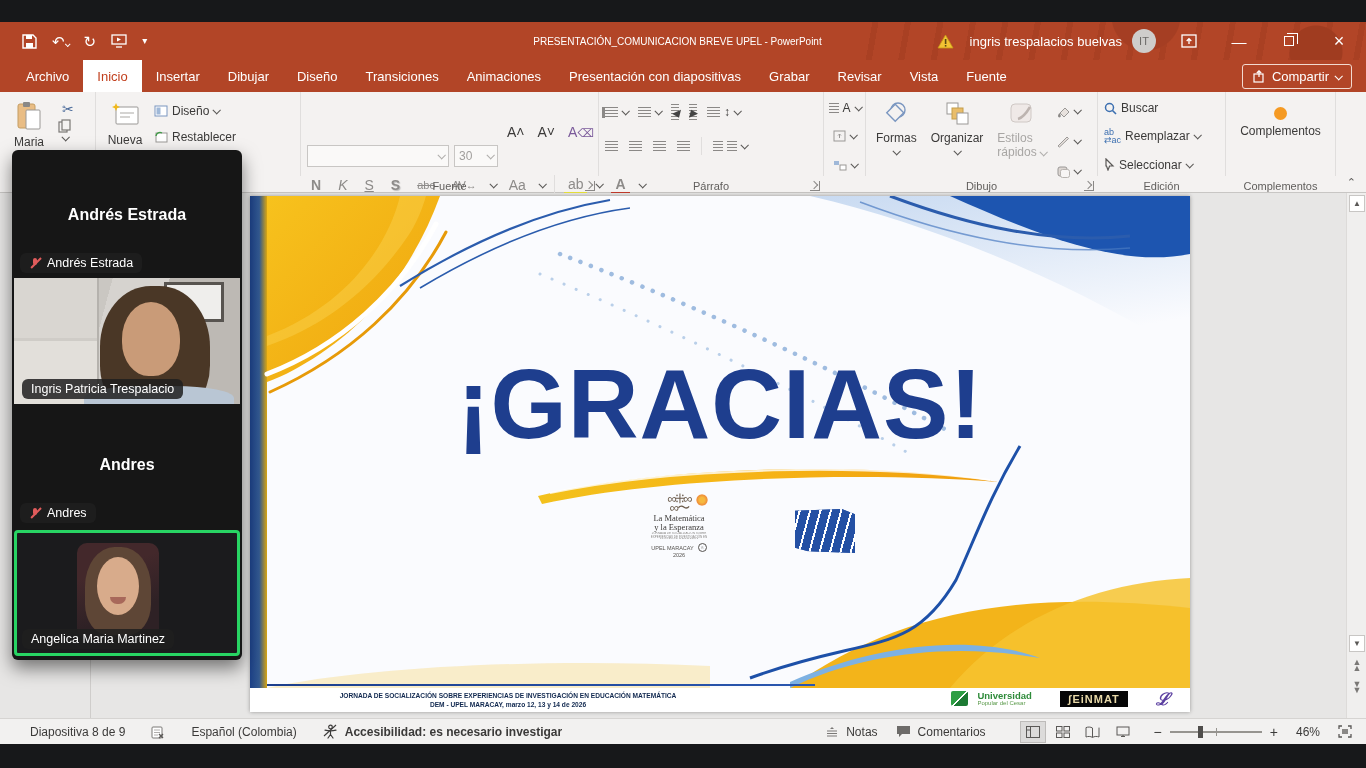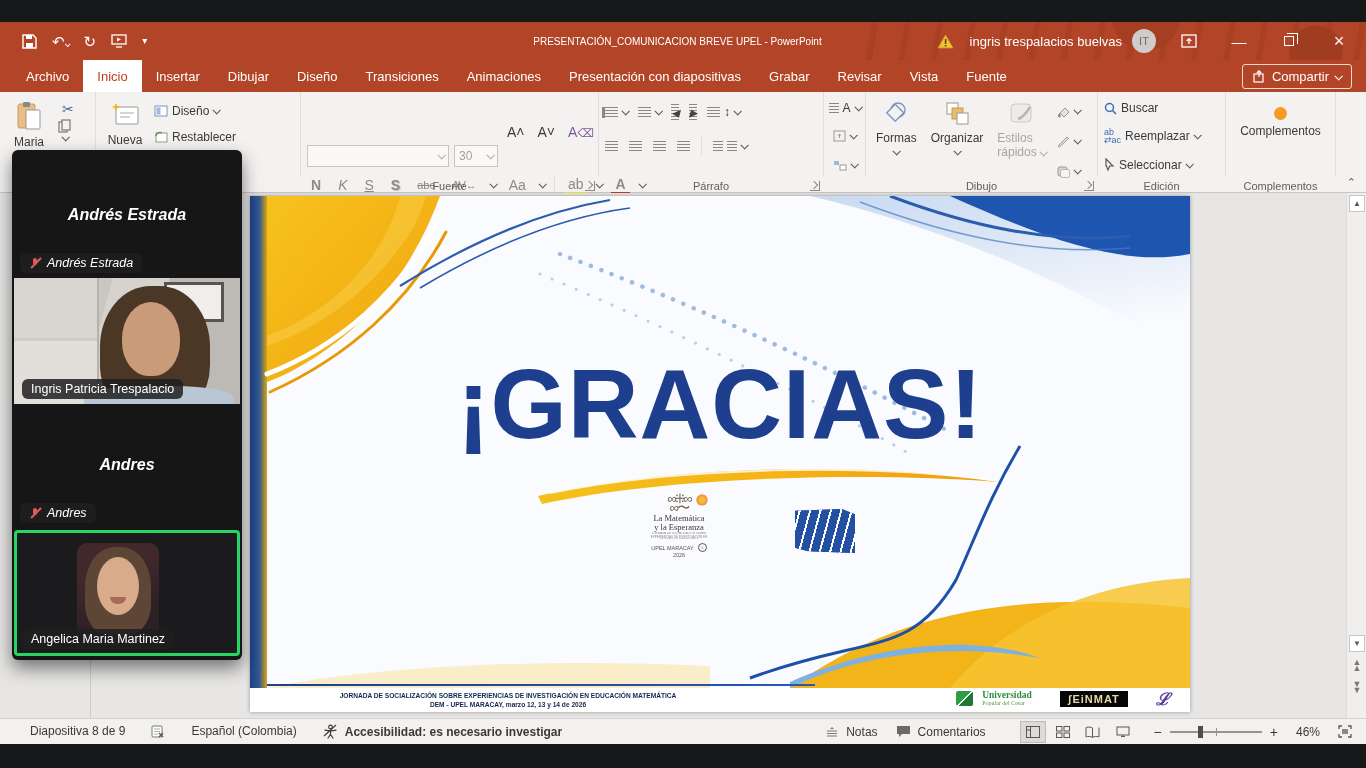--- a/index.html
+++ b/index.html
@@ -75,50 +75,50 @@
   .event-logo .t1 { font-family:"Liberation Serif", serif; font-size:8.5px; line-height:9px; margin-top:2px; }
   .event-logo .tiny { font-size:3px; color:#8a8886; line-height:3.5px; overflow:hidden; height:7px; }
   .event-logo .venue { font-size:5.5px; color:#55524f; margin-top:4px; display:flex; align-items:center; justify-content:center; gap:4px; }
   .event-logo .seal { width:9px; height:9px; border-radius:50%; border:1px solid #55524f; font-size:4px; display:flex; align-items:center; justify-content:center; color:#55524f; }
   .upel-logo { position:absolute; left:545px; top:15px; width:60px; height:44px; background:#2450a4; clip-path:polygon(0 4%, 78% 0, 100% 12%, 100% 100%, 22% 96%, 0 88%);
     background-image:repeating-linear-gradient(105deg, #2450a4 0 4px, #fff 4px 6px, #2450a4 6px 10px); }
   .slide-footer { position:absolute; left:0; bottom:0; width:940px; height:24px; background:#fff; }
   .footer-rule { position:absolute; left:17px; bottom:26px; width:548px; height:2.5px; background:linear-gradient(90deg,#1d3f8c,#2a57b0); }
   .footer-text { position:absolute; left:72px; bottom:3px; width:372px; text-align:center; color:#10284f; font-size:6.6px; font-weight:bold; line-height:8.5px; }
   .sponsors { position:absolute; right:20px; bottom:2px; display:flex; align-items:center; gap:28px; }
-  .uni { display:flex; align-items:center; gap:9px;font-family:Liberation Serif, serif; }
+  .uni { display:flex; align-items:center; gap:9px; }
   .uni-mark { width:17px; height:15px; background:linear-gradient(135deg,#2e9e44 48%, #fff 48% 55%, #1c7a33 55%); border-radius:2px; }
   .uni-text .n { color:#2e8b3a; font-weight:bold; font-size:9.5px; line-height:9px; }
   .uni-text .s { color:#5a9a4a; font-size:6px; }
   .seinmat { background:#060606; color:#e8d9a8; font-weight:bold; font-size:11px; padding:2px 8px; letter-spacing:1px; }
   .monogram { font-family:"DejaVu Serif", serif; font-style:italic; font-size:17px; color:#5b3fa0; font-weight:bold; }
 
   
   .meet { position:absolute; left:12px; top:150px; width:230px; height:510px; background:#161616; border-radius:6px; box-shadow:0 8px 18px rgba(0,0,0,.5); z-index:10; overflow:hidden; }
-  .mtile { position:relative; width:100%;font-style:italic; }
+  .mtile { position:relative; width:100%; }
   .mname-center { position:absolute; left:0; right:0; text-align:center; color:#fff; font-weight:bold; font-size:16px; }
   .nameplate { position:absolute; left:8px; bottom:5px; background:rgba(30,30,30,.85); color:#fff; font-size:12.5px; border-radius:6px; padding:3px 9px; display:flex; align-items:center; gap:6px; white-space:nowrap; }
   .mic-off { width:12px; height:12px; position:relative; flex:0 0 auto; }
   .mic-off::before { content:""; position:absolute; left:4px; top:1px; width:4px; height:7px; background:#e05b5b; border-radius:2px; }
   .mic-off::after { content:""; position:absolute; left:0; top:5px; width:14px; height:1.8px; background:#e05b5b; transform:rotate(-45deg); }
   .video-thumb { position:relative; margin:0 2px; width:226px; height:126px; background:linear-gradient(105deg,#cac7c2 0 38%, #d6d3cf 38% 60%, #bdb9b4 60%); overflow:hidden; }
   .person-hair { position:absolute; left:86px; top:8px; width:110px; height:132px; border-radius:46% 46% 40% 40%; background:#4a3726; }
   .person-face { position:absolute; left:108px; top:24px; width:58px; height:74px; border-radius:50% 50% 46% 46%; background:#c99b78; }
   .person-shirt { position:absolute; left:70px; top:108px; width:150px; height:30px; border-radius:40% 40% 0 0; background:#b9c6d4; }
   .frame-art { position:absolute; left:150px; top:4px; width:60px; height:40px; border:3px solid #585450; background:#efeeec; }
   .shelf { position:absolute; left:0; top:0; width:85px; height:126px; background:linear-gradient(#d9d6d1 0 48%, #cfccc7 48% 50%, #e2dfda 50%); border-right:2px solid #b5b2ad; }
   .active-tile { position:absolute; left:2px; top:380px; width:226px; height:126px; border:3px solid #28d463; border-radius:4px; background:#1b1b1d; }
   .mavatar { position:absolute; left:60px; top:10px; width:82px; height:96px; border-radius:10px; background:linear-gradient(160deg,#43282b 0 30%, #2e2125 70%); overflow:hidden; }
   .mavatar .hair { position:absolute; left:8px; top:4px; width:66px; height:88px; border-radius:45% 45% 35% 35%; background:#5e4636; }
   .mavatar .face { position:absolute; left:20px; top:14px; width:42px; height:58px; border-radius:50%; background:#d8ab8b; }
   .mavatar .smile { position:absolute; left:33px; top:54px; width:16px; height:7px; border-radius:0 0 16px 16px; background:#a8685a; }
 
   
   .statusbar { position:absolute; left:0; top:718px; width:1366px; height:26px; background:#f2f1f0; border-top:1px solid #d6d4d2; display:flex; align-items:center; font-size:12px; color:#3b3a39; }
-  .sb-left { display:flex; align-items:flex-start; gap:26px; padding-left:30px; }
+  .sb-left { display:flex; align-items:center; gap:26px; padding-left:30px; }
   .sb-item { display:flex; align-items:center; gap:7px; white-space:nowrap; }
   .sb-right { margin-left:auto; display:flex; align-items:center; gap:18px; padding-right:14px; }
   .viewbtn { width:26px; height:22px; display:flex; align-items:center; justify-content:center; }
   .viewbtn.sel { background:#dcdbda; border:1px solid #bdbbb9; }
   .zoomslider { display:flex; align-items:center; gap:8px; }
   .ztrack { position:relative; width:92px; height:2px; background:#96948f; }
   .ztick { position:absolute; left:46px; top:-3px; width:1px; height:8px; background:#96948f; }
   .zthumb { position:absolute; left:28px; top:-5px; width:5px; height:12px; background:#4f4d4b; }
   svg.ico { display:block; }
 </style>

